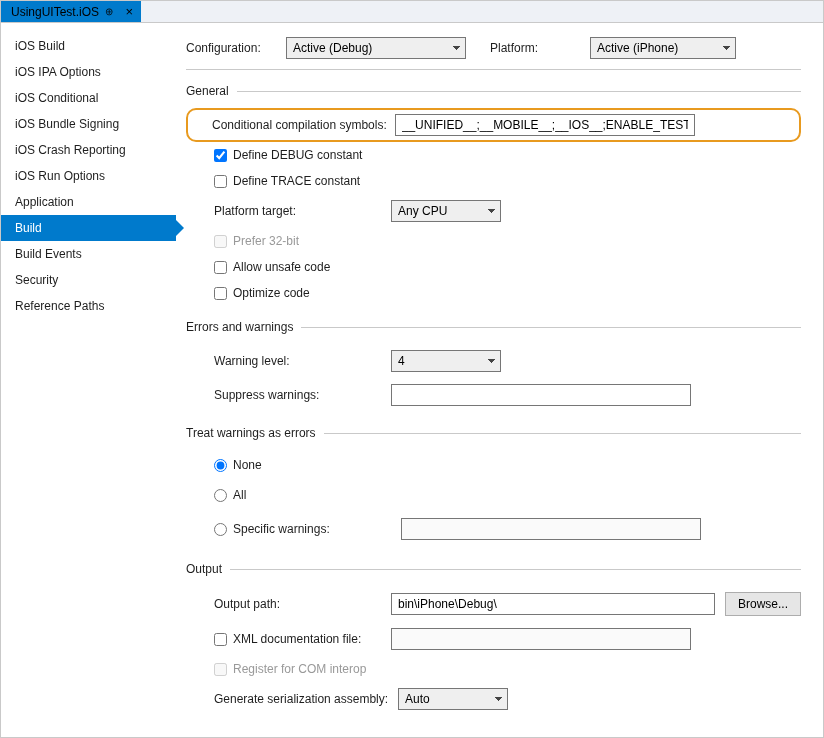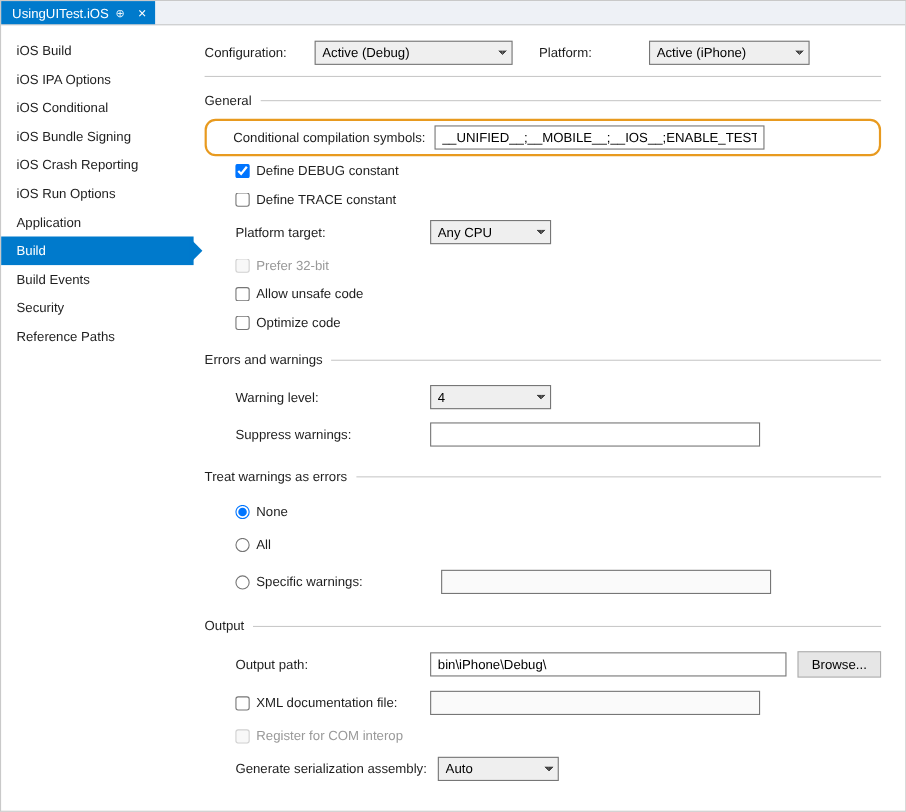--- a/index.html
+++ b/index.html
@@ -1,20 +1,20 @@
 <!DOCTYPE html>
 <html><head>
 <meta charset="utf-8">
 <style>
 * { box-sizing: border-box; margin: 0; padding: 0; font-family: "Segoe UI", Tahoma, sans-serif; font-size: 12px; }
 body { background: #fff; color: #1e1e1e; width: 824px; height: 738px; overflow: hidden; border: 1px solid #c9c9c9; }
 
 
 .tabbar { background: #eef1f6; height: 22px; border-bottom: 1px solid #c9c9c9; display: flex; }
-.tab { background: #007acc; color: #ffffff; padding: 3px 8px 3px 10px; display: flex; align-items: center; gap: 6px; }
+.tab { background: #007acc; color: #000000; padding: 3px 8px 3px 10px; display: flex; align-items: center; gap: 6px; }
 .tab .pin { font-size: 10px; opacity: .9; }
 .tab .close { font-size: 13px; line-height: 1; margin-left: 6px; }
 
 .content { display: flex; height: calc(100% - 22px); justify-content: space-between; }
 
 
 .sidebar { width: 175px; padding: 10px 0 0 0; }
 .side-item { padding: 6px 14px; color: #1e1e1e; cursor: pointer; position: relative; }
 .side-item.selected { background: #007acc; color: #fff; }
 .side-item.selected::after {

